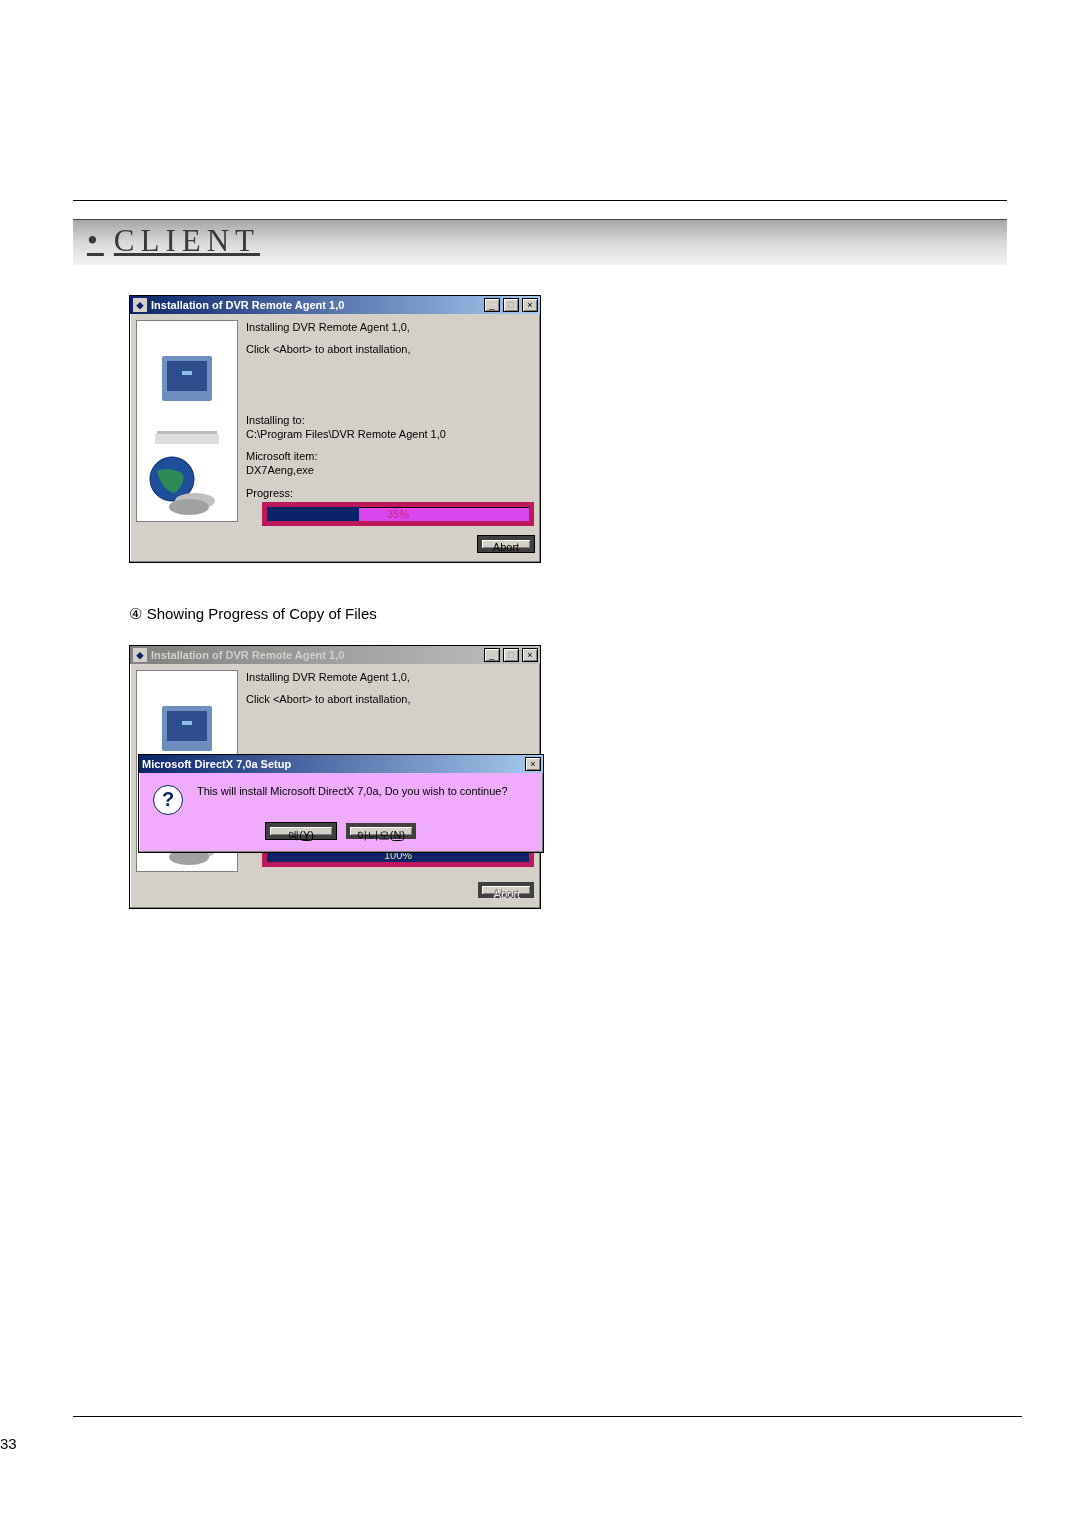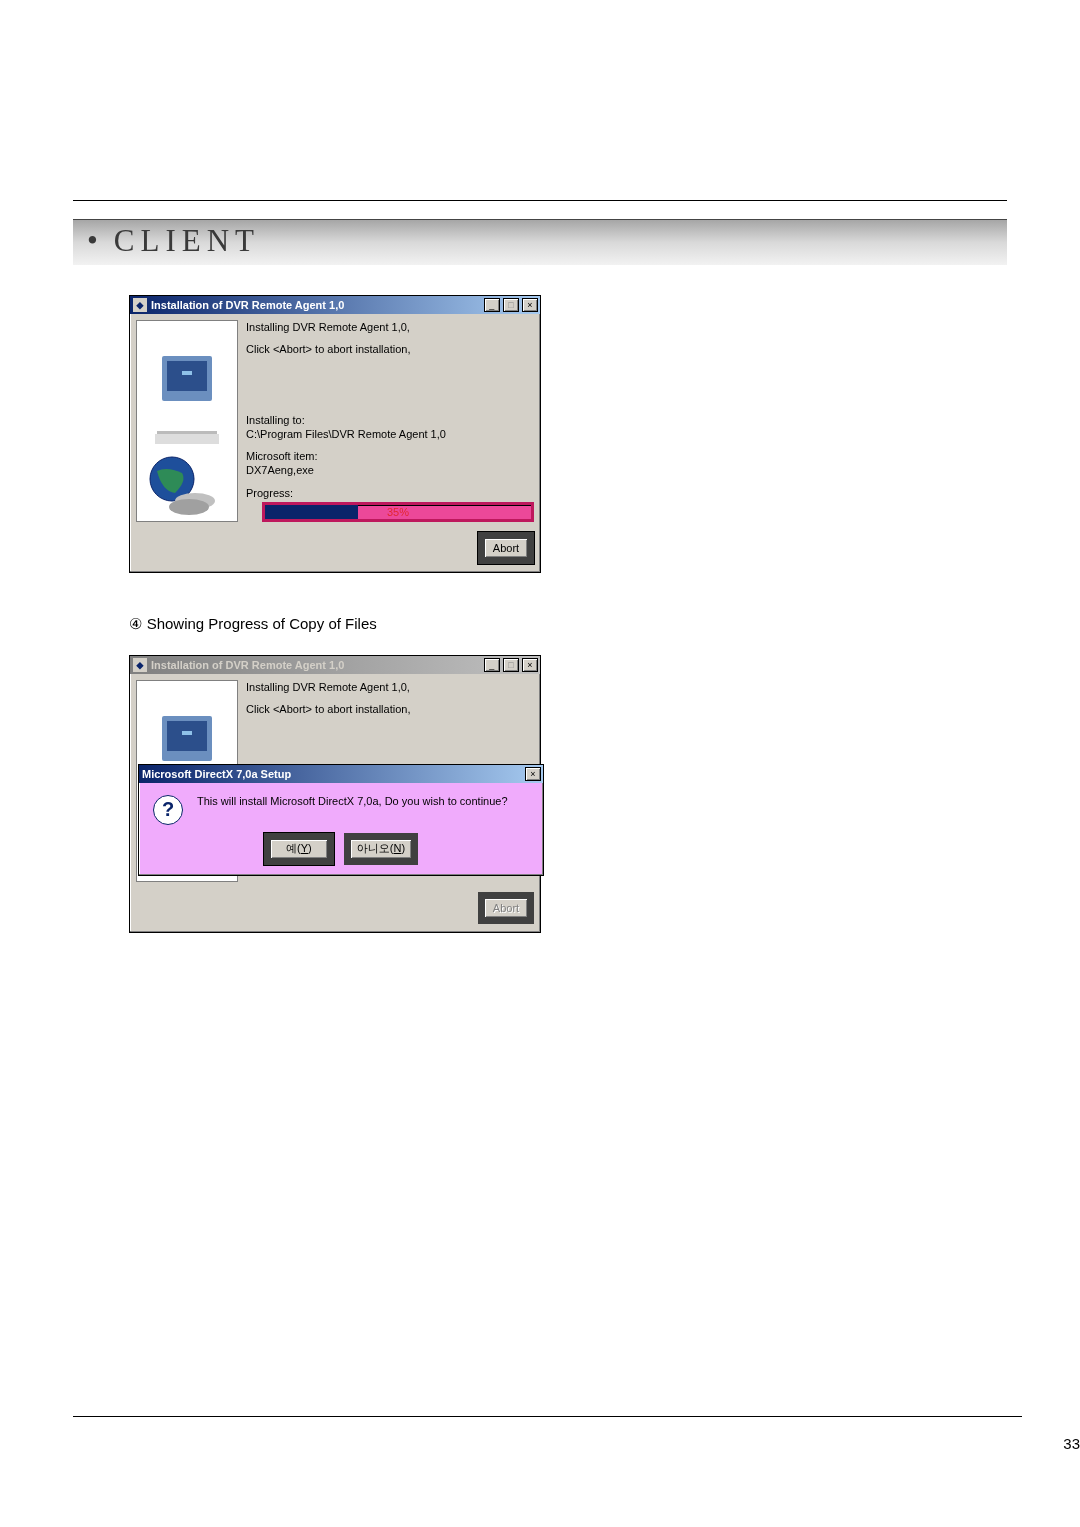--- a/index.html
+++ b/index.html
@@ -22,20 +22,21 @@
     background: linear-gradient(to bottom, #a6a6a6 0%, #d9d9d9 50%, #f2f2f2 100%);
     border-top: 1px solid #444;
     padding: 3px 14px 6px 14px;
     margin-bottom: 30px;
   }
   .section-header .fg {
     color: #3a3a3a;
     font-family: Georgia, 'Times New Roman', serif;
     letter-spacing: 6px;
     font-size: 31px;
+    text-decoration: underline;
   }
   .bullet {
     margin-right: 10px;
   }
   .body-text {
     margin-left: 56px;
     margin-bottom: 20px;
     line-height: 1.45;
     font-size: 15px;
   }
@@ -110,23 +111,23 @@
   .side-img svg { width: 100%; height: 100%; }
   .win-content {
     flex: 1;
     font-size: 11px;
     color: #000;
     line-height: 1.3;
   }
   .win-content .gap { height: 8px; }
   .win-content .gap-lg { height: 56px; }
   .progress-wrap {
-    border: 3px solid #be185d;
+    border: 5px solid #be185d;
     box-shadow: inset 1px 1px 0 #000;
-    background: #ec4899;
+    background: #d946ef;
     height: 14px;
     position: relative;
     margin-top: 2px;
     margin-left: 16px;
   }
   .progress-fill {
     background: #0a246a;
     height: 100%;
   }
   .progress-label {
@@ -137,24 +138,24 @@
     line-height: 14px;
     color: #0a246a;
     mix-blend-mode: difference;
   }
   .win-footer {
     padding: 4px 6px 8px 6px;
     text-align: right;
   }
   .win-btn {
     min-width: 56px;
-    height: 32px;
+    height: 16px;
     font-size: 11px;
     background: #d4d0c8;
-    border: 7px solid #404040;
+    border: 4px solid #404040;
     box-shadow: inset 1px 1px 0 #fff, inset -1px -1px 0 #808080;
     cursor: pointer;
   }
   .win-btn.default {
     box-shadow: 0 0 0 1px #000, inset 1px 1px 0 #fff, inset -1px -1px 0 #808080;
   }
   .win-btn.disabled { color: #808080; text-shadow: 1px 1px 0 #fff; }
 
   
   .modal-over {
@@ -189,21 +190,21 @@
     text-align: center;
     padding: 0 0 10px 0;
   }
   .modal-btns .win-btn { min-width: 70px; margin: 0 3px; }
   .underline-key { text-decoration: underline; }
 
   .page-num {
     position: absolute;
     bottom: 75px;
     left: 0; right: 0;
-    text-align: right;
+    text-align: left;
     font-size: 15px;
   }
 
   .hr-top-page {
     border: none;
     border-top: 1px solid #000;
     margin: 0 0 18px 0;
   }
   .footer-line {
     position: absolute;

